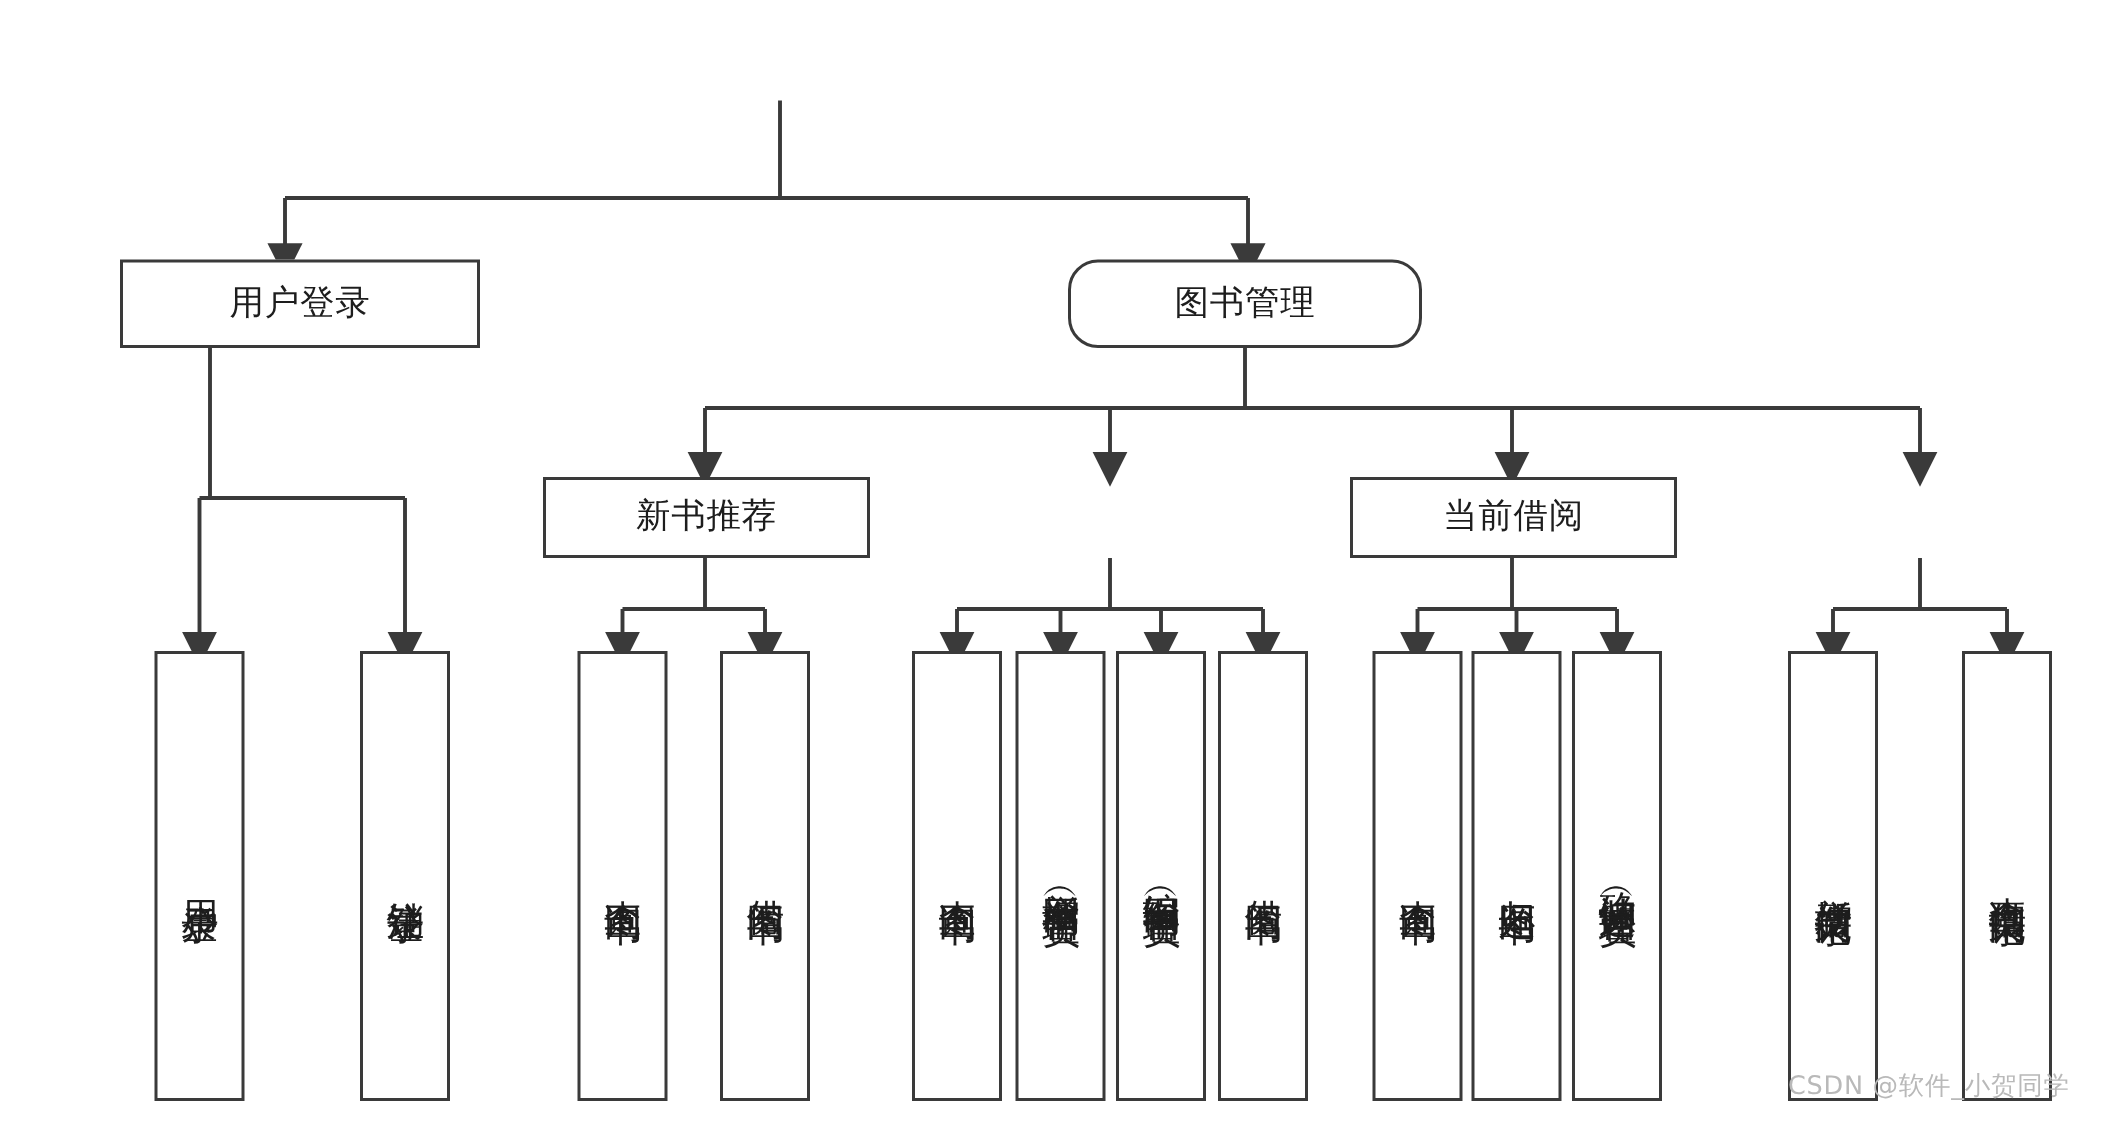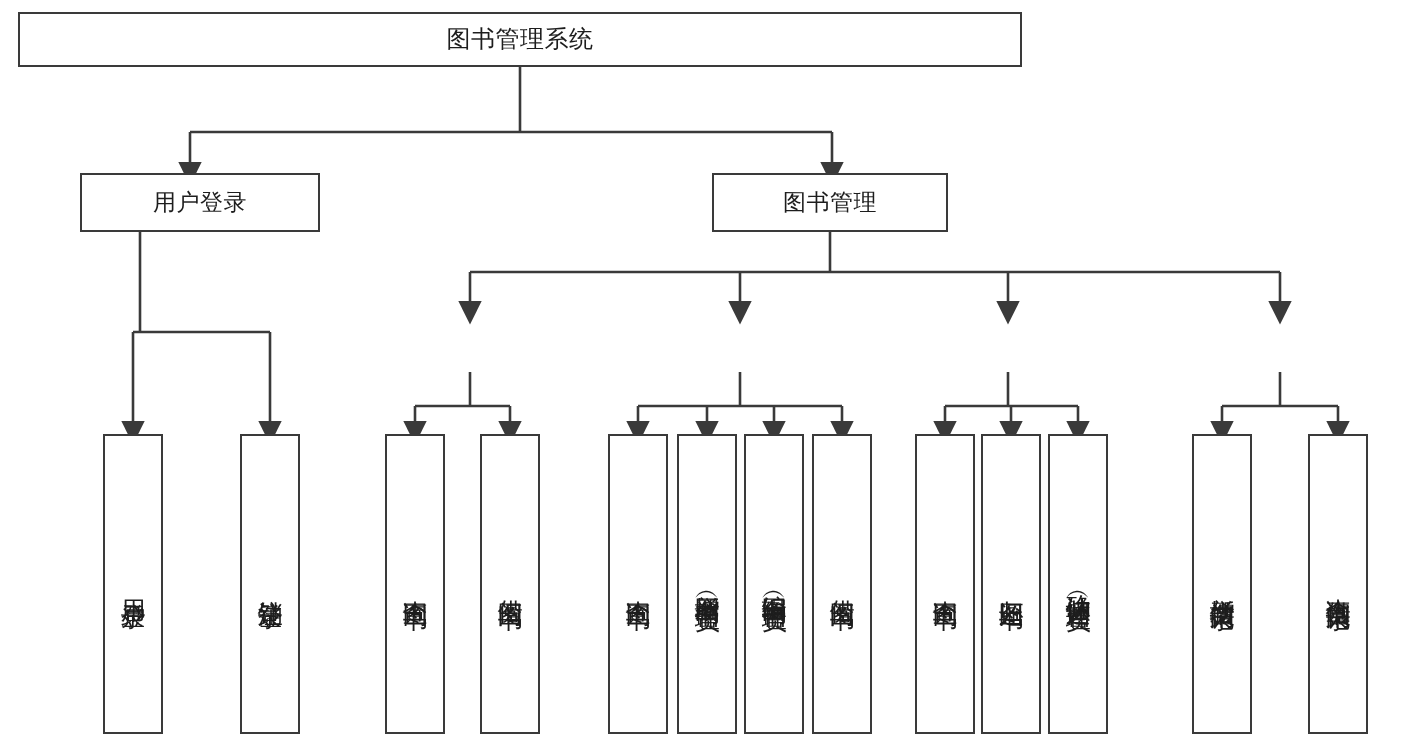--- a/index.html
+++ b/index.html
@@ -118,31 +118,34 @@
       <path d="M1011,406 L1011,425" marker-end="url(#arrowhead)"></path>
       <path d="M1078,406 L1078,425" marker-end="url(#arrowhead)"></path>
 
       <path d="M1280,372 L1280,406"></path>
       <path d="M1222,406 L1338,406"></path>
       <path d="M1222,406 L1222,425" marker-end="url(#arrowhead)"></path>
       <path d="M1338,406 L1338,425" marker-end="url(#arrowhead)"></path>
     </g>
   </svg>
 
-  <div class="node node-h node-root" style="left:18px; top:12px; width:1004px; height:55px;">
-    <span>图书管理系统</span>
-  </div>
 
   <div class="node node-h" style="left:80px; top:173px; width:240px; height:59px;">
     <span>用户登录</span>
   </div>
-  <div class="node node-h" style="left:712px; top:173px; width:236px; height:59px;">
+  <div class="node node-h" style="left:712px; top:173px; width:236px; height:59px;border-radius:20px;">
     <span>图书管理</span>
   </div>
 
+  <div class="node node-h" style="left:362px; top:318px; width:218px; height:54px;">
+    <span>新书推荐</span>
+  </div>
+  <div class="node node-h" style="left:900px; top:318px; width:218px; height:54px;">
+    <span>当前借阅</span>
+  </div>
 
   <div class="node node-v" style="left:103px; top:434px; width:60px; height:300px;">
     <span class="vtext">用户登录</span>
   </div>
   <div class="node node-v" style="left:240px; top:434px; width:60px; height:300px;">
     <span class="vtext">注销登录</span>
   </div>
 
   <div class="node node-v" style="left:385px; top:434px; width:60px; height:300px;">
     <span class="vtext">查询图书</span>
@@ -174,14 +177,15 @@
     <span class="vtext">确认归还（管理员）</span>
   </div>
 
   <div class="node node-v" style="left:1192px; top:434px; width:60px; height:300px;">
     <span class="vtext">新增借阅记录</span>
   </div>
   <div class="node node-v" style="left:1308px; top:434px; width:60px; height:300px;">
     <span class="vtext">查询借阅记录</span>
   </div>
 
+  <div class="watermark" style="left:1192px; top:712px;">CSDN @软件_小贺同学</div>
 
 </div>
 
 </body></html>

